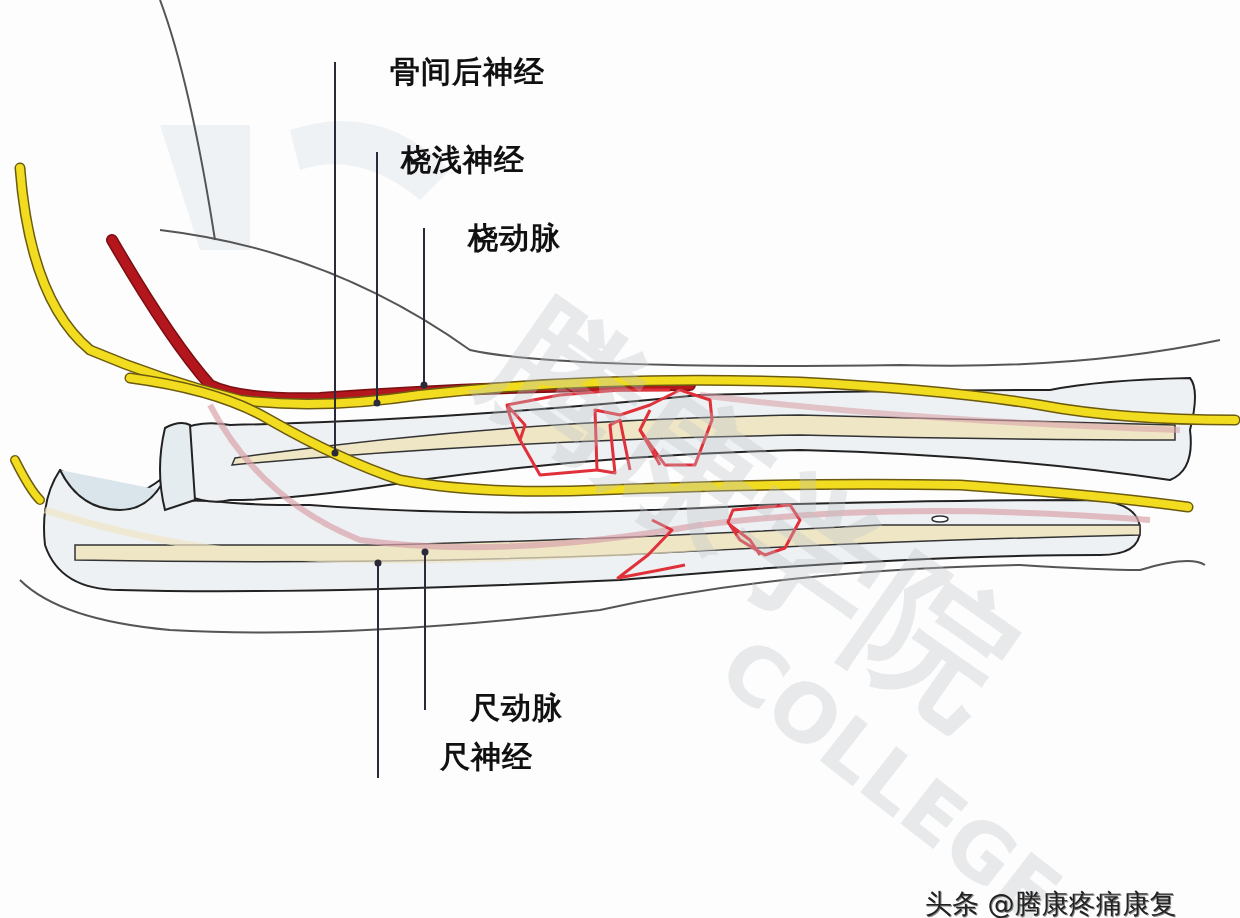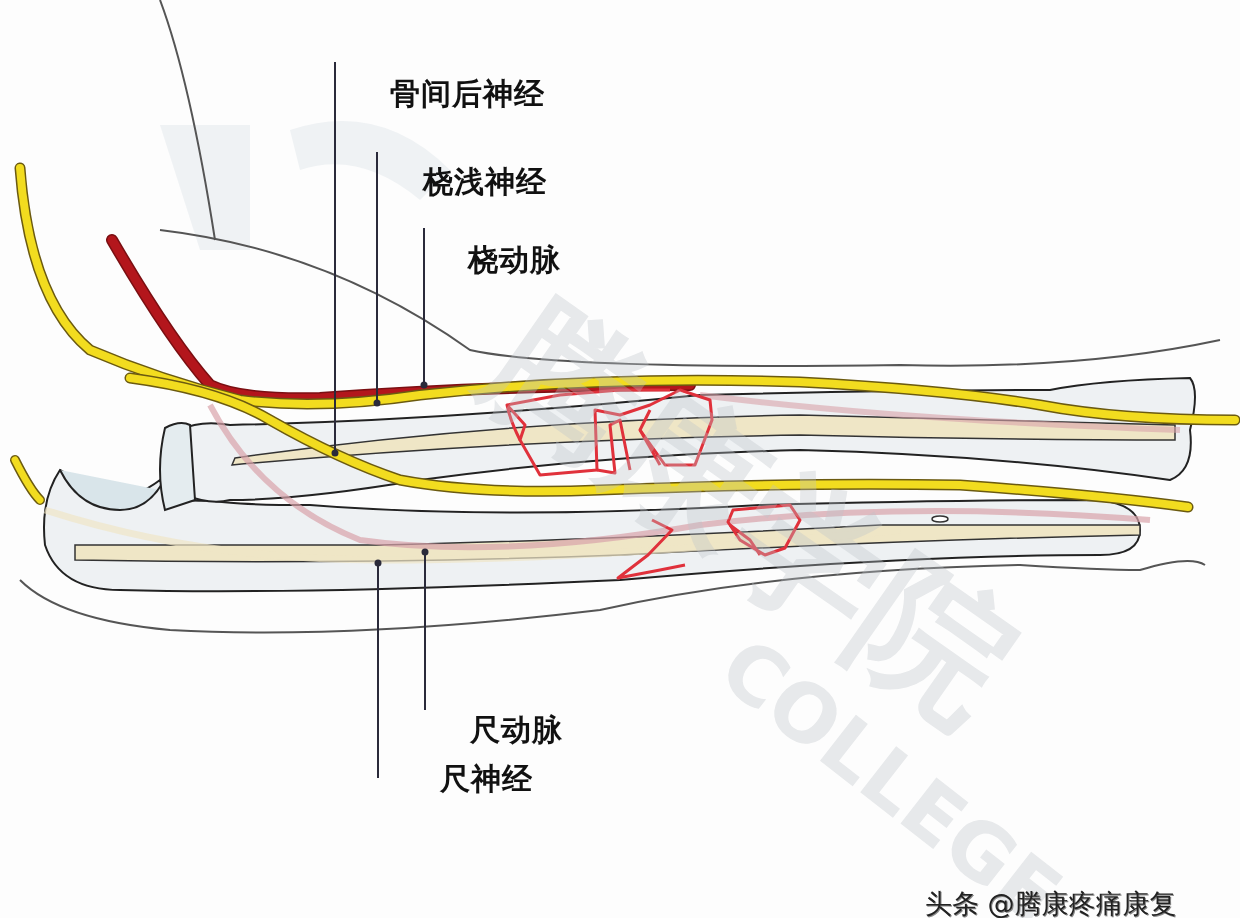--- a/index.html
+++ b/index.html
@@ -1,20 +1,20 @@
 <!DOCTYPE html>
 <html><head>
 <meta charset="utf-8">
 <style>
   html, body { margin:0; padding:0; background:#fdfdfd; }
   body { width:1240px; height:918px; position:relative; overflow:hidden;
          font-family:"DejaVu Sans","Liberation Sans",sans-serif; }
   #canvas { position:absolute; left:0; top:0; width:1240px; height:918px; }
   .label { position:absolute; font-weight:bold; font-size:30px; color:#111;
-           letter-spacing:1px; white-space:nowrap;margin-top:22px; }
+           letter-spacing:1px; white-space:nowrap; }
   .credit { position:absolute; left:925px; top:858px; font-size:27px; color:#222;
             white-space:nowrap; text-shadow:1px 1px 0 #888;margin-top:28px; }
   .watermark { position:absolute; color:rgba(190,195,200,0.35); font-weight:bold;
                white-space:nowrap; transform-origin:left top; }
 </style>
 </head>
 <body>
 
 <svg id="canvas" viewBox="0 0 1240 918" xmlns="http://www.w3.org/2000/svg">
 
@@ -95,18 +95,18 @@
     <circle cx="424" cy="385" r="3.5"></circle>
     <circle cx="425" cy="552" r="3.5"></circle>
     <circle cx="378" cy="563" r="3.5"></circle>
   </g>
 </svg>
 
 <div class="watermark" style="left:560px; top:260px; font-size:150px; transform:rotate(35deg);">腾康学院</div>
 <div class="watermark" style="left:760px; top:620px; font-size:80px; transform:rotate(38deg);">COLLEGE</div>
 
 <div class="label" style="left:390px; top:52px;">骨间后神经</div>
-<div class="label" style="left:423px; top:140px;">桡浅神经</div>
+<div class="label" style="left:401px; top:140px;">桡浅神经</div>
 <div class="label" style="left:468px; top:218px;">桡动脉</div>
 <div class="label" style="left:470px; top:688px;">尺动脉</div>
 <div class="label" style="left:440px; top:737px;">尺神经</div>
 
 <div class="credit">头条 @腾康疼痛康复</div>
 
 </body></html>

